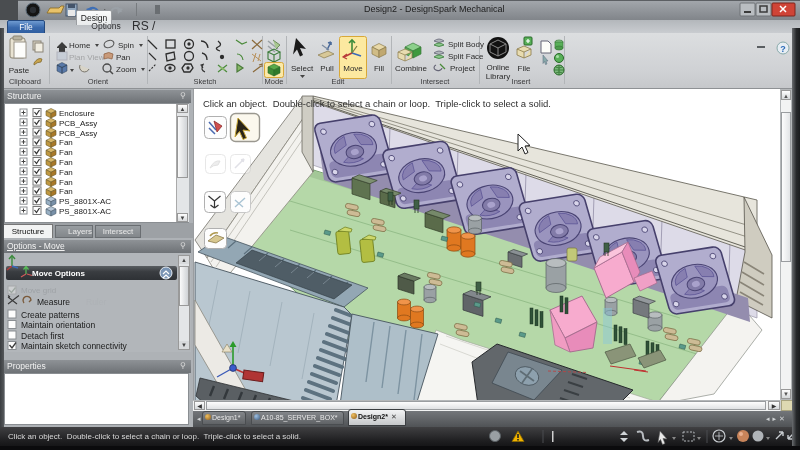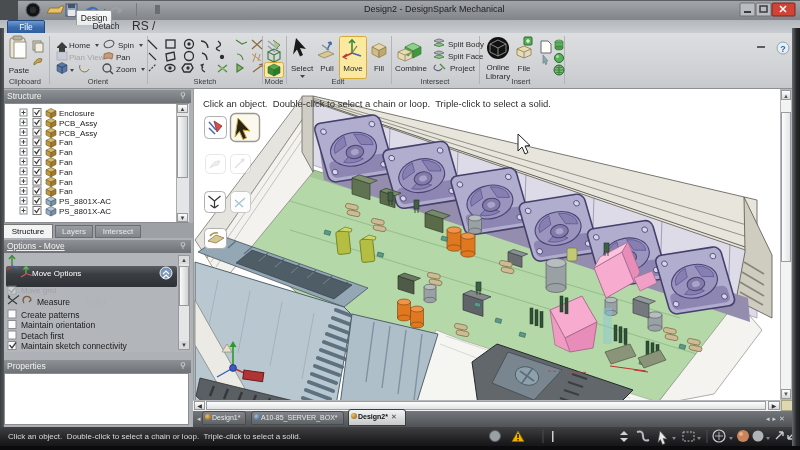--- a/index.html
+++ b/index.html
@@ -41,21 +41,21 @@
     <rect x="756" y="3" width="15" height="13" rx="1" fill="#b9bdc1" stroke="#6e7276"></rect>
     <rect x="760" y="6" width="7" height="6" fill="none" stroke="#3a3a3a" stroke-width="1.5"></rect>
     <rect x="772" y="3" width="23" height="13" rx="1" fill="#cf4437" stroke="#7e241c"></rect>
     <path d="M780 6 l6 6 m0 -6 l-6 6" stroke="#fff" stroke-width="1.5"></path>
   </g>
 </svg>
 <div class="abs" id="title-text">Design2 - DesignSpark Mechanical</div>
 <div class="abs" id="tabrow"></div>
 <div class="abs" style="left:7px;top:20px;width:36px;height:13px;background:linear-gradient(#6f9bd1,#3a6aad 50%,#2e5c9e);border:1px solid #24497e;border-radius:2px;color:#fff;font-size:8.5px;text-align:center;line-height:12px;">File</div>
 <div class="abs" style="left:46px;top:10px;width:34px;height:14px;background:linear-gradient(#fafbfb,#e9ebec);border:1px solid #9a9da1;border-bottom:none;border-radius:2px 2px 0 0;color:#1a1a1a;font-size:8.5px;text-align:center;line-height:14px;margin-left:30px;">Design</div>
-<div class="abs" style="left:84px;top:20px;width:44px;height:13px;color:#2e2e30;font-size:8.5px;text-align:center;line-height:13px;">Detach</div>
+<div class="abs" style="left:84px;top:20px;width:44px;height:13px;color:#2e2e30;font-size:8.5px;text-align:center;line-height:13px;">Options</div>
 <div class="abs" style="left:132px;top:20px;width:50px;height:17px;color:#2e2e30;font-size:12px;line-height:13px;">RS / Allied</div>
 <div class="abs" id="ribbon"></div>
 <svg class="abs" style="left:0;top:33px" width="800" height="55" viewBox="0 0 800 55" font-family="Liberation Sans, sans-serif">
   <g stroke="#b2b5b8">
       <path d="M49.5 3 v48 M147.5 3 v48 M262.5 3 v48 M286.5 3 v48 M391.5 3 v48 M479.5 3 v48 M564.5 3 v48"></path>
     </g>
   <g font-size="7.5" fill="#3a3a3c" text-anchor="middle">
     <text x="25" y="51">Clipboard</text>
       <text x="98" y="51">Orient</text>
       <text x="205" y="51">Sketch</text>
@@ -301,29 +301,29 @@
       <path d="M56 106 v4.5 l-5 2.5 v-4.5 z" fill="#7890a8" stroke="#4a5a6a" stroke-width="0.6"></path>
       <text x="59" y="111" font-size="8" fill="#1a1a1a">PS_8801X-AC</text>
     </g>
 </svg>
 <div class="abs" style="left:176px;top:104px;width:12px;height:118px;background:#e3e5e7;border-left:1px solid #aaa;"></div>
 <div class="abs" style="left:177px;top:104px;width:11px;height:9px;background:linear-gradient(#fdfdfd,#d8dadc);border:1px solid #999;box-sizing:border-box;font-size:6px;color:#444;text-align:center;line-height:8px;">▲</div>
 <div class="abs" style="left:177px;top:213px;width:11px;height:9px;background:linear-gradient(#fdfdfd,#d8dadc);border:1px solid #999;box-sizing:border-box;font-size:6px;color:#444;text-align:center;line-height:8px;">▼</div>
 <div class="abs" style="left:177px;top:116px;width:11px;height:62px;background:linear-gradient(90deg,#fafafa,#d0d3d6);border:1px solid #999;box-sizing:border-box;"></div>
 <div class="abs" style="left:0;top:223px;width:193px;height:15px;background:#9da1a5;"></div>
 <div class="abs" style="left:3px;top:224px;width:50px;height:14px;background:#f2f3f3;border:1px solid #777;border-bottom:none;box-sizing:border-box;font-size:8px;color:#111;text-align:center;line-height:13px;">Structure</div>
-<div class="abs" style="left:55px;top:225px;width:38px;height:13px;background:linear-gradient(#989da1,#83878b);border:1px solid #6a6e72;box-sizing:border-box;font-size:8px;color:#e8e8e8;text-align:center;line-height:12px;">Layers</div>
+<div class="abs" style="left:55px;top:225px;width:38px;height:13px;background:linear-gradient(#989da1,#83878b);border:1px solid #6a6e72;box-sizing:border-box;font-size:8px;color:#e8e8e8;text-align:right;line-height:12px;">Layers</div>
 <div class="abs" style="left:95px;top:225px;width:46px;height:13px;background:linear-gradient(#989da1,#83878b);border:1px solid #6a6e72;box-sizing:border-box;font-size:8px;color:#e8e8e8;text-align:center;line-height:12px;">Intersect</div>
 <div class="phead" style="left:2px;top:240px;text-decoration:underline;">Options - Move<span class="pin">⚲</span></div>
 <div class="abs" style="left:2px;top:253px;width:189px;height:99px;background:#b2b6ba;"></div>
 <div class="abs" style="left:178px;top:255px;width:12px;height:95px;background:#e3e5e7;border:1px solid #999;box-sizing:border-box;"></div>
 <div class="abs" style="left:179px;top:256px;width:10px;height:8px;background:#d8dadc;font-size:6px;color:#444;text-align:center;line-height:8px;">▲</div>
 <div class="abs" style="left:179px;top:341px;width:10px;height:8px;background:#d8dadc;font-size:6px;color:#444;text-align:center;line-height:8px;">▼</div>
 <div class="abs" style="left:179px;top:266px;width:10px;height:40px;background:linear-gradient(90deg,#fafafa,#cfd2d5);border:1px solid #999;box-sizing:border-box;"></div>
-<div class="abs" style="left:6px;top:266px;width:171px;height:21px;background:linear-gradient(#5a5e62,#3a3d41 40%,#2e3135);border-radius:2px;color:#fff;font-size:8px;font-weight:normal;line-height:15px;"><span style="margin-left:26px;">Move Options</span></div>
+<div class="abs" style="left:6px;top:266px;width:171px;height:14px;background:linear-gradient(#5a5e62,#3a3d41 40%,#2e3135);border-radius:2px;color:#fff;font-size:8px;font-weight:bold;line-height:15px;"><span style="margin-left:26px;">Move Options</span></div>
 <svg class="abs" style="left:0;top:253px" width="193" height="99" viewBox="0 0 193 99" font-family="Liberation Sans, sans-serif">
   <g stroke-width="1.4" fill="none">
     <path d="M12 3 v10" stroke="#3a8a3a"></path>
       <path d="M9 6 l3 -3.5 3 3.5" stroke="#3a8a3a"></path>
     <path d="M12 13 l-5 4" stroke="#b83a3a"></path>
       <path d="M12 13 l6 2" stroke="#3a6ab8"></path>
   </g>
   <g stroke-width="1.2" fill="none">
     <path d="M26 21 v-7 m-2.5 2.5 l2.5 -3 2.5 3" stroke="#58c058"></path>
     <path d="M26 21 l-5 3 m6 -3 l5 1.5" stroke="#d05a5a"></path>

